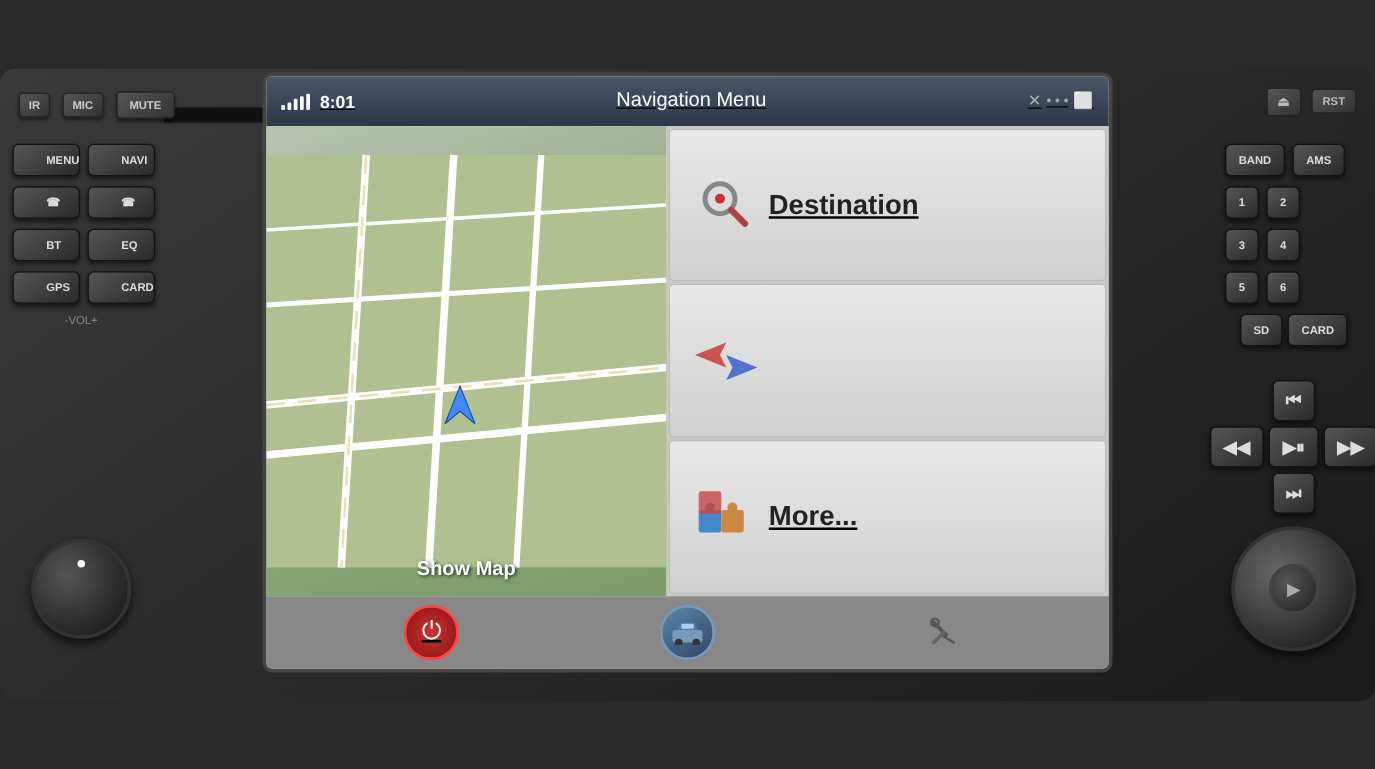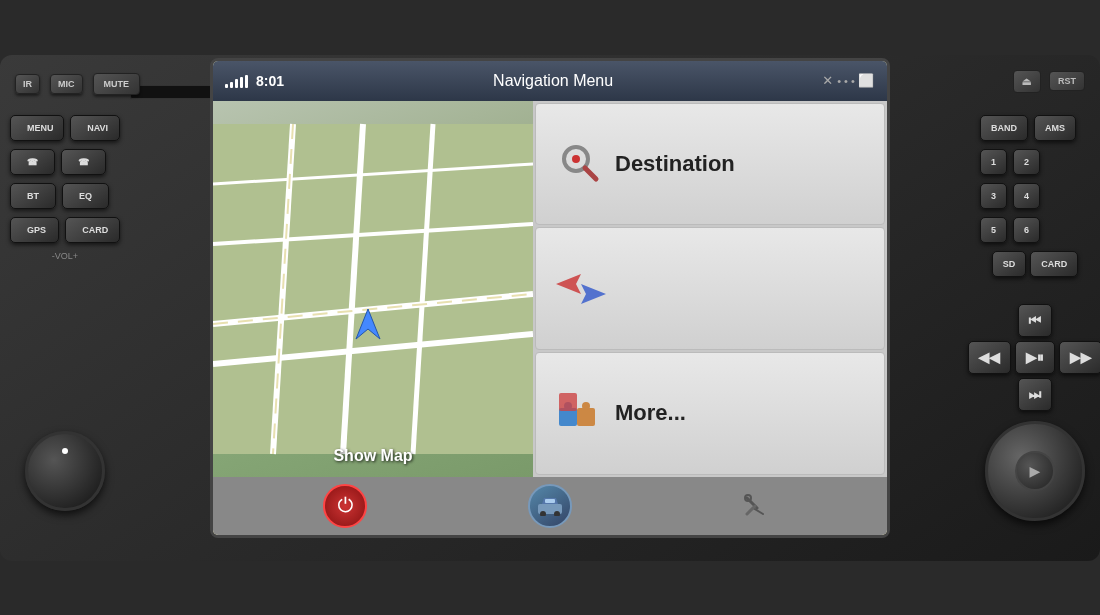--- a/index.html
+++ b/index.html
@@ -18,20 +18,21 @@
     .car-unit {
       width: 1100px;
       height: 506px;
       background: linear-gradient(145deg, #3a3a3a, #1a1a1a);
       border-radius: 12px;
       position: relative;
       display: flex;
       align-items: center;
       justify-content: center;
       padding: 20px;
+      text-decoration: underline;
     }
 
     
     .left-panel {
       position: absolute;
       left: 10px;
       top: 60px;
       display: flex;
       flex-direction: column;
       gap: 8px;
@@ -77,21 +78,21 @@
       gap: 6px;
       justify-content: flex-start;
     }
 
     .btn-left {
       background: linear-gradient(145deg, #555, #2a2a2a);
       border: 1px solid #111;
       border-radius: 5px;
       color: #ddd;
       font-size: 9px;
-      padding: 7px 16px;
+      padding: 7px 26px;
       cursor: pointer;
       text-align: center;
       font-weight: bold;
       box-shadow: 0 2px 4px rgba(0,0,0,0.6);
       min-width: 42px;
     }
 
     
     .right-panel {
       position: absolute;

